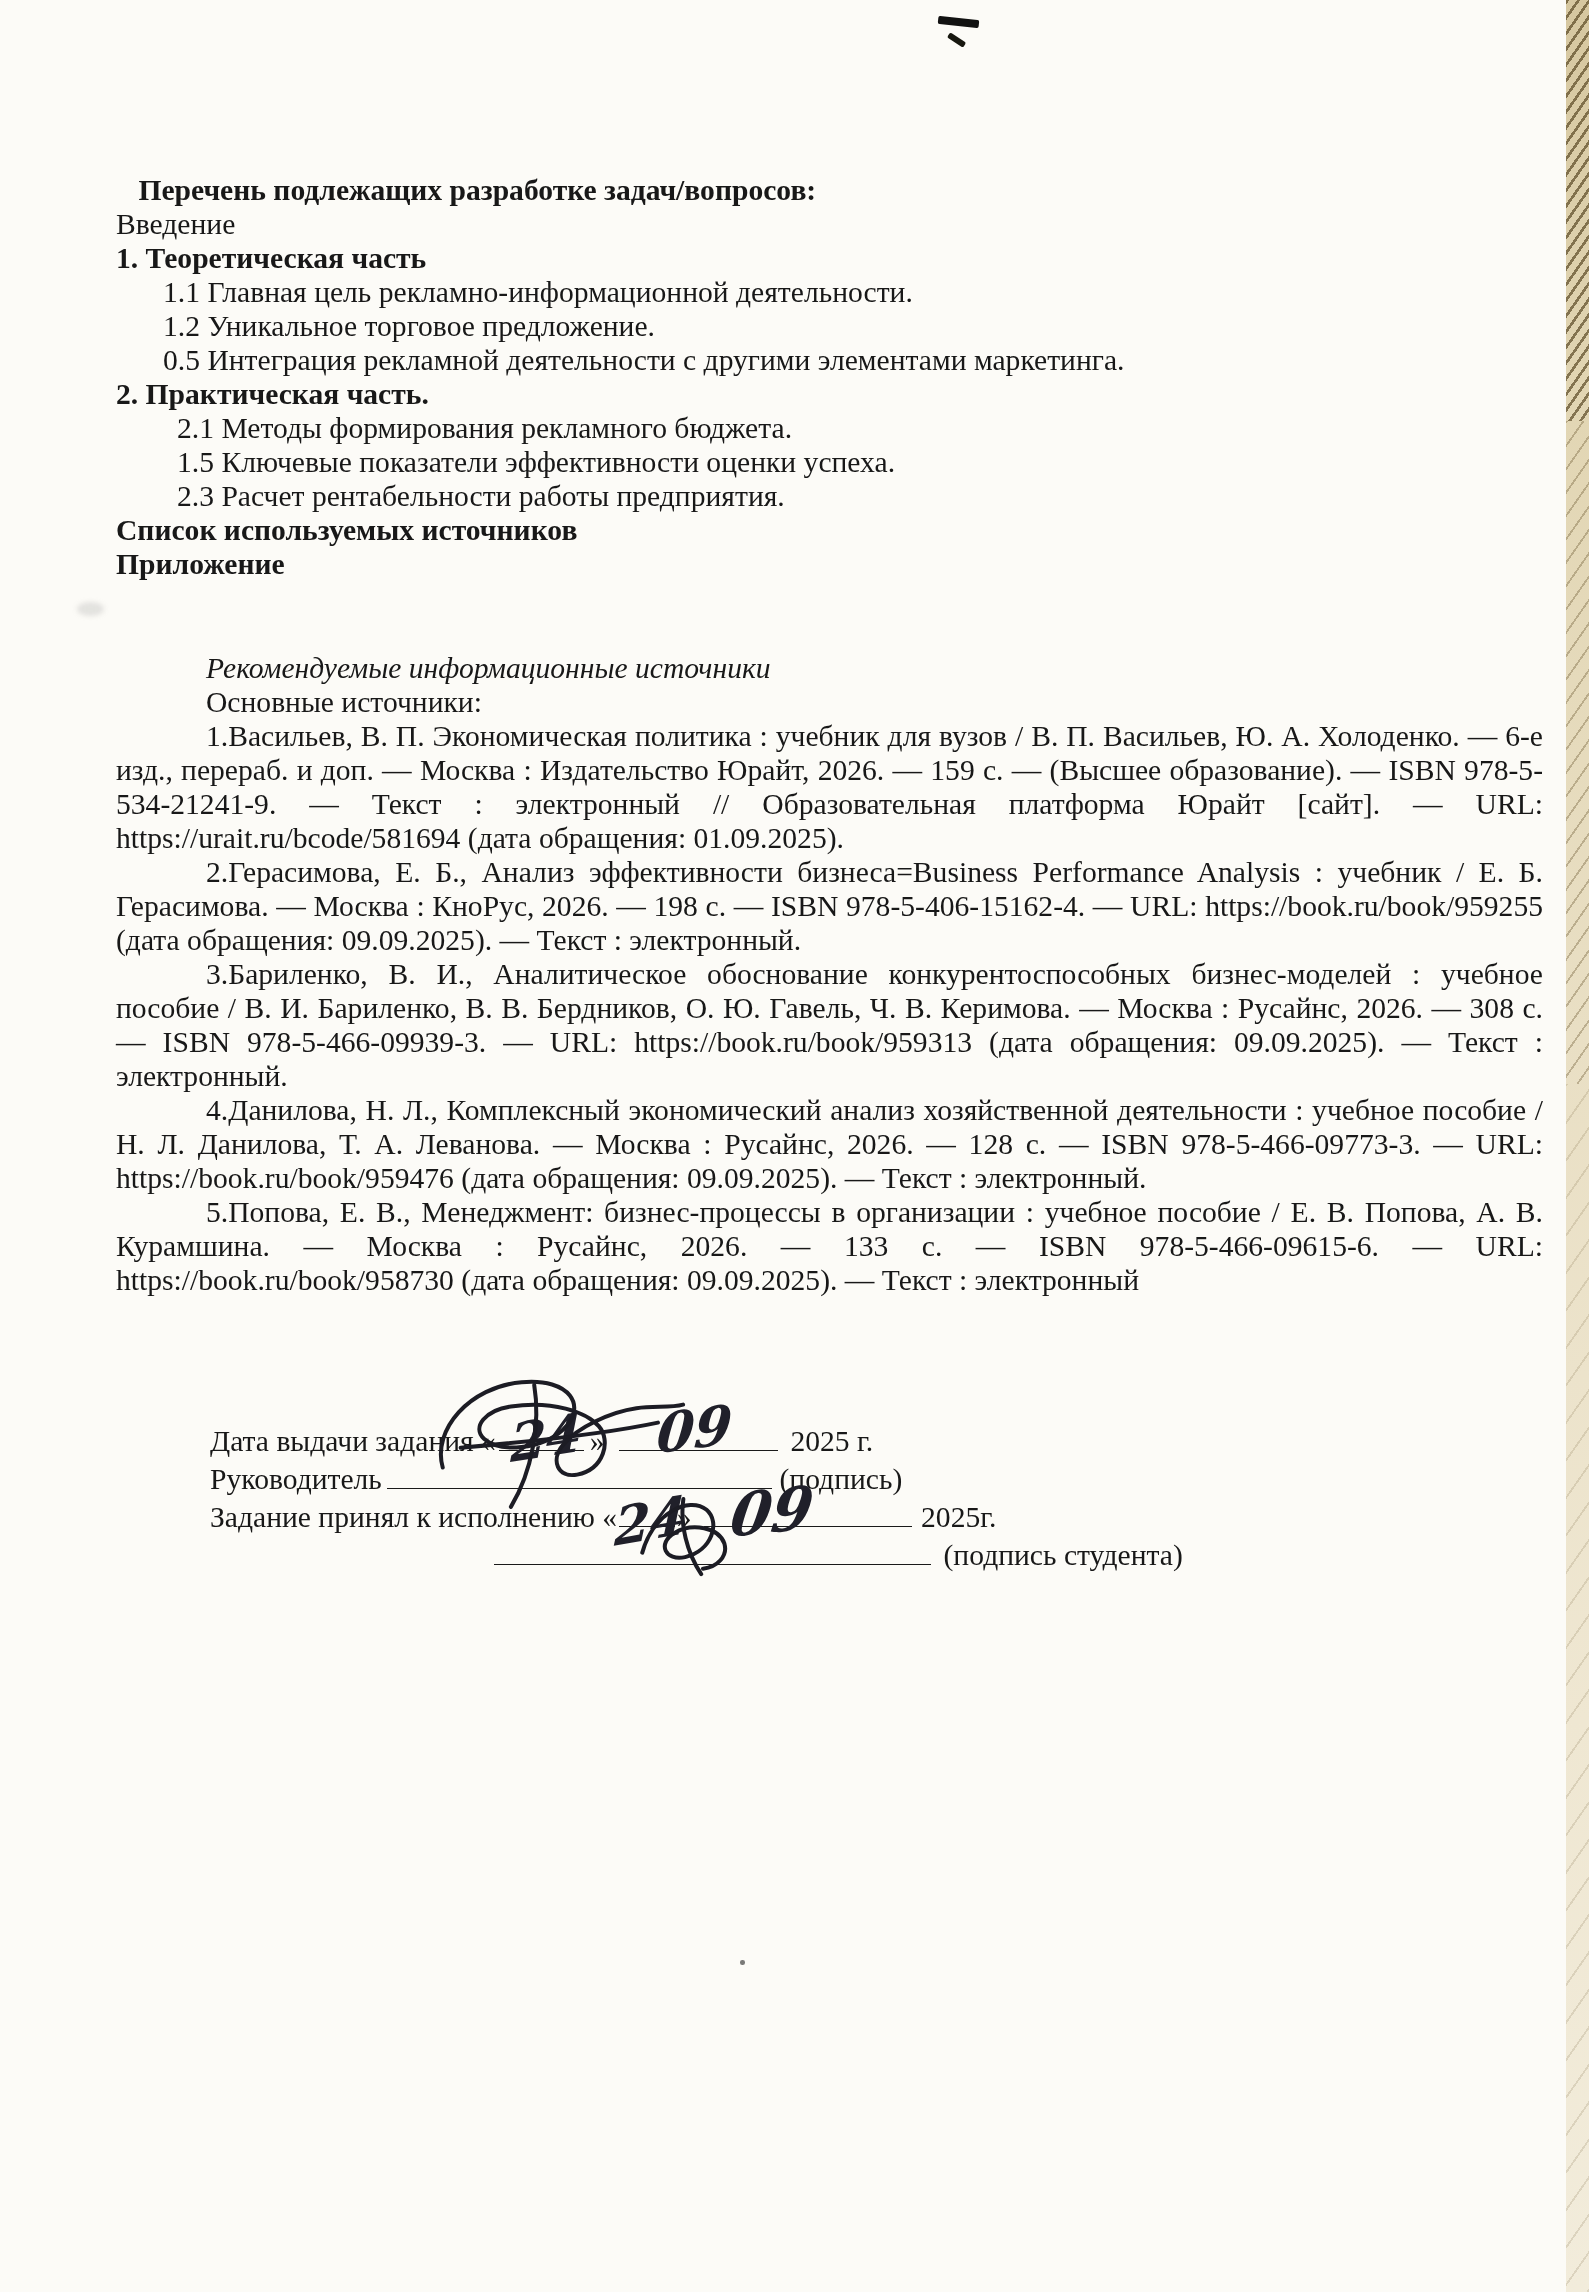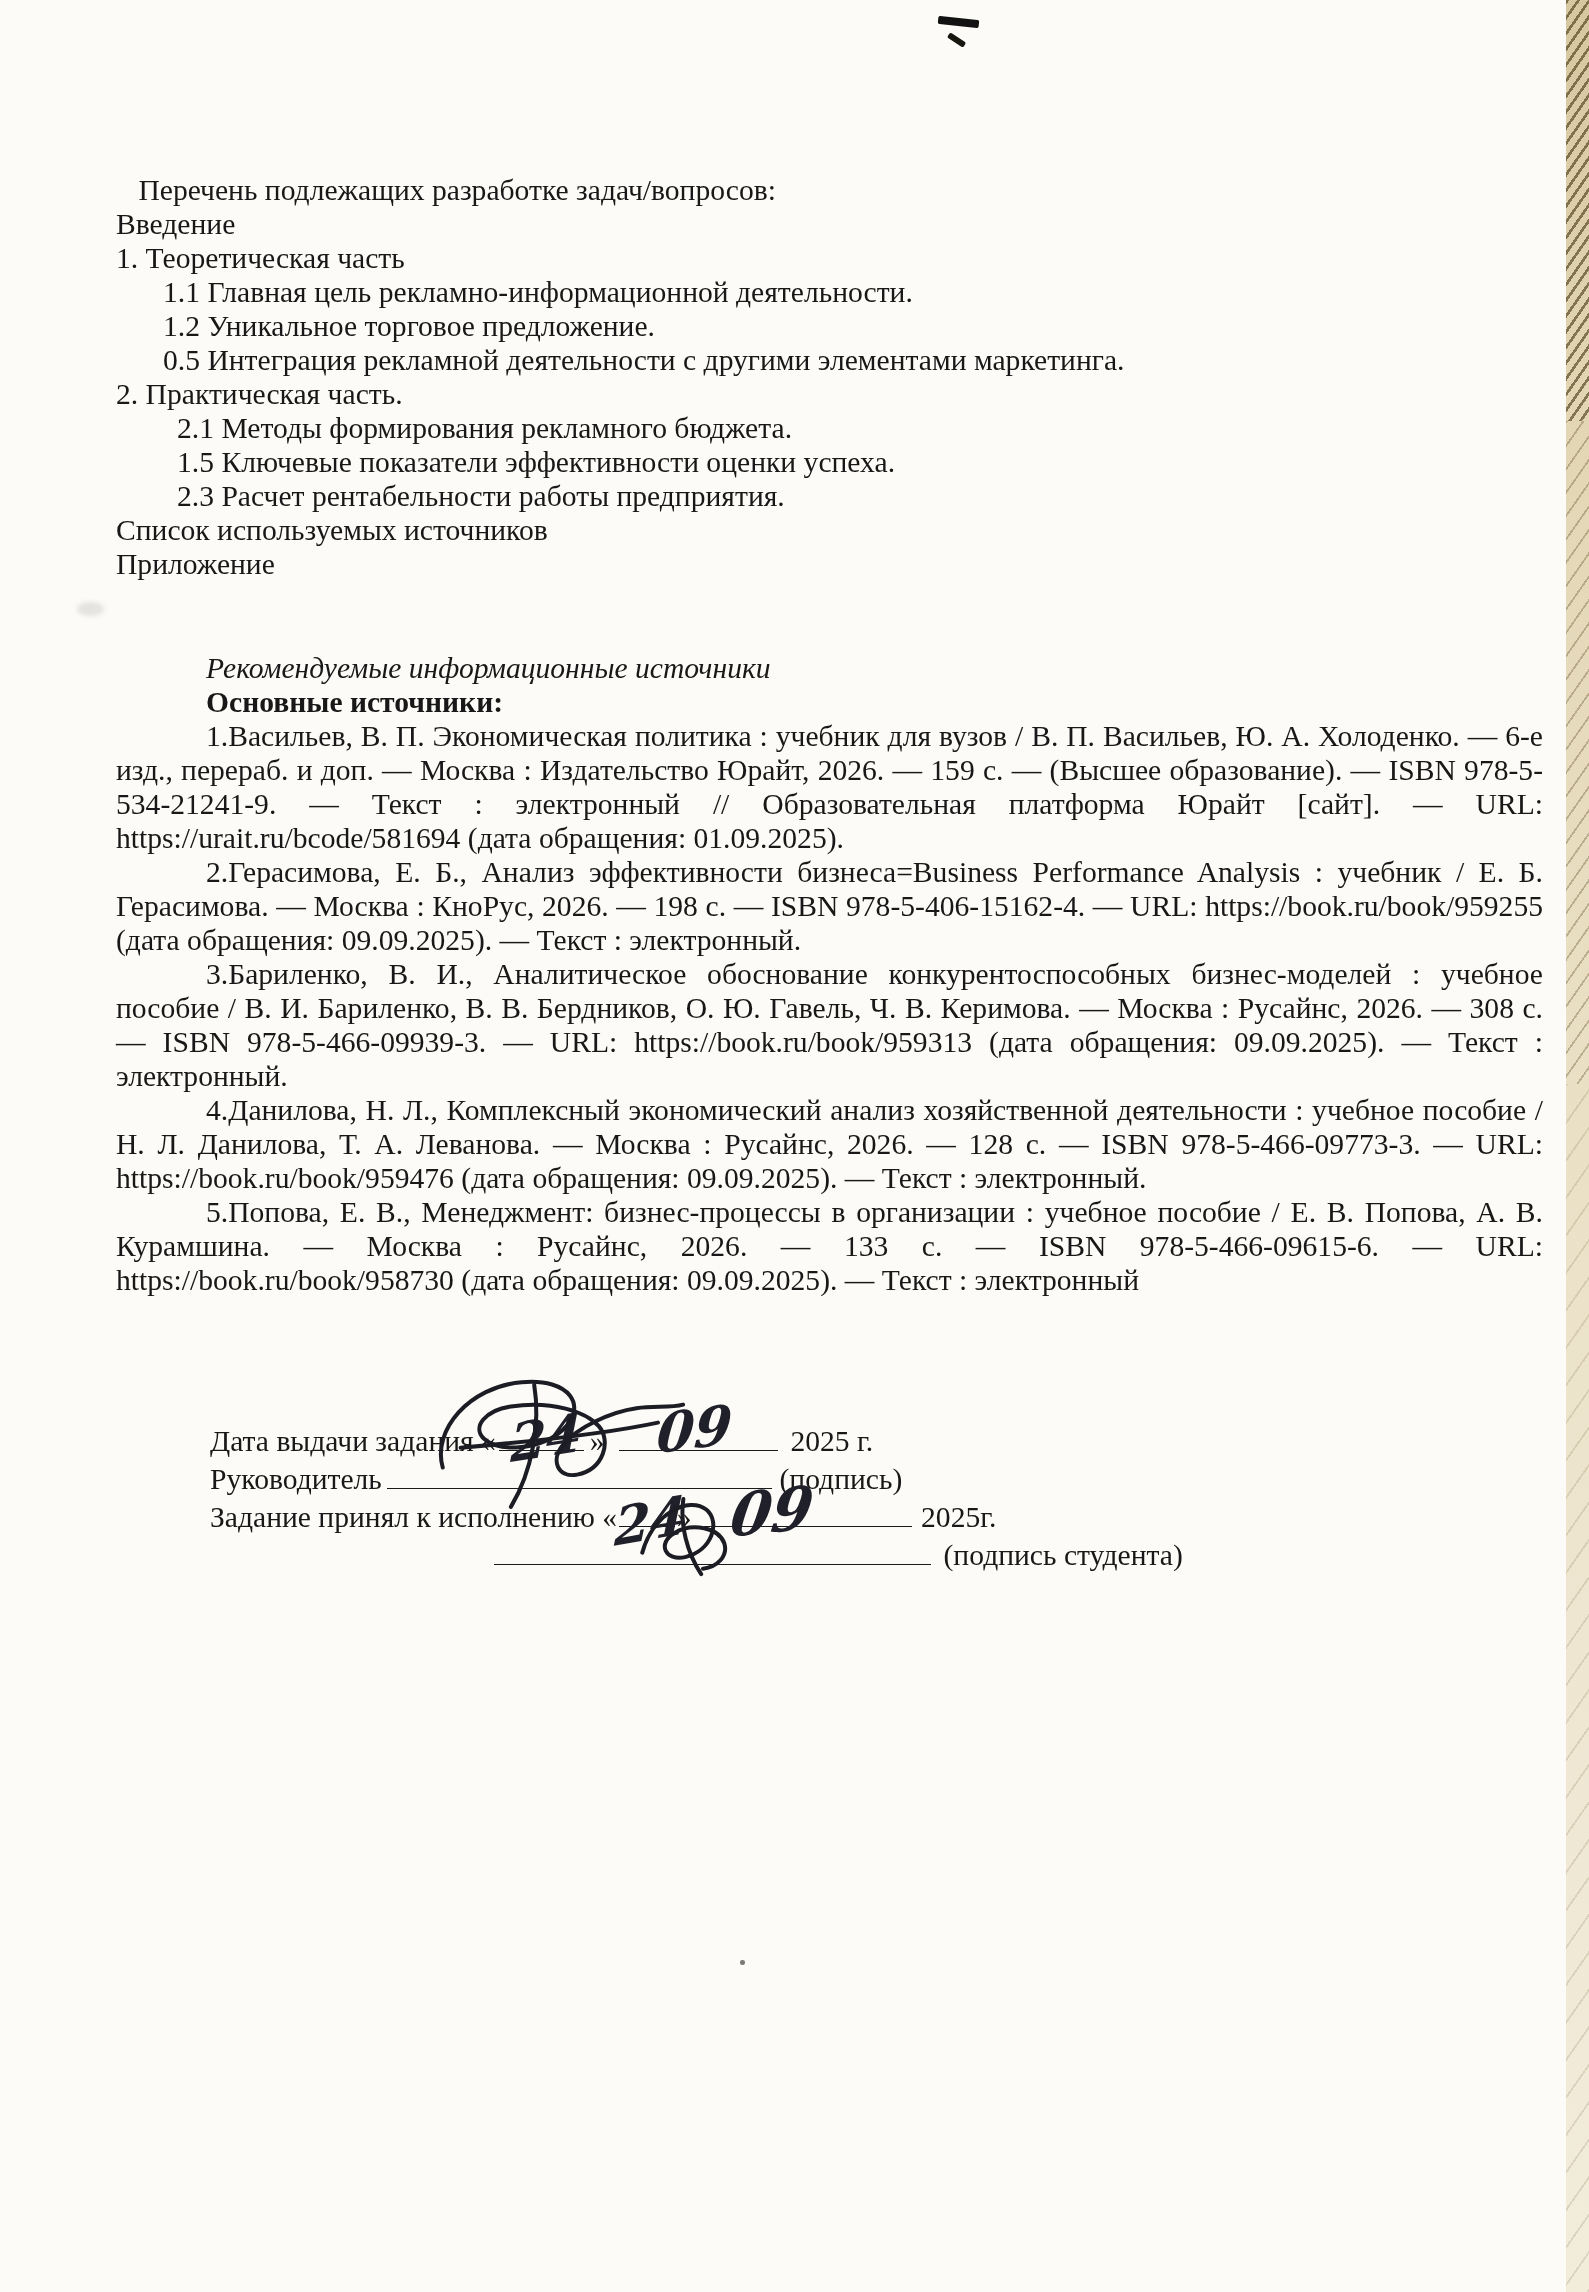--- a/index.html
+++ b/index.html
@@ -14,27 +14,27 @@
   }
   
   .content {
     position:absolute;
     left:116px; top:173px;
     width:1427px;
     font-size:29.6px;
     line-height:34px;
   }
   .content p { margin:0; }
-  .bold { font-weight:normal; }
+  .bold { font-weight:bold; }
   .head-offset { padding-left:22.4px; }
   .ind-1 { padding-left:47px; }
   .ind-2 { padding-left:61px; }
 
   .sources-head  { padding-left:90px; margin-top:70px !important;font-style:italic; }
-  .sources-head2 { padding-left:90px;font-weight:bold; }
+  .sources-head2 { padding-left:90px; }
   .entry {
     text-align:justify;
     text-indent:90px;
   }
 
   
   .footer {
     margin-top:125px;
     padding-left:94px;
     position:relative;

